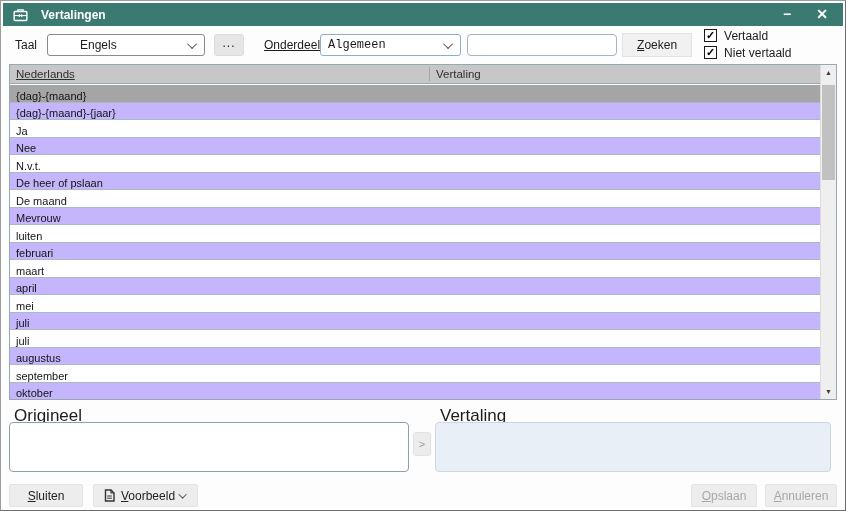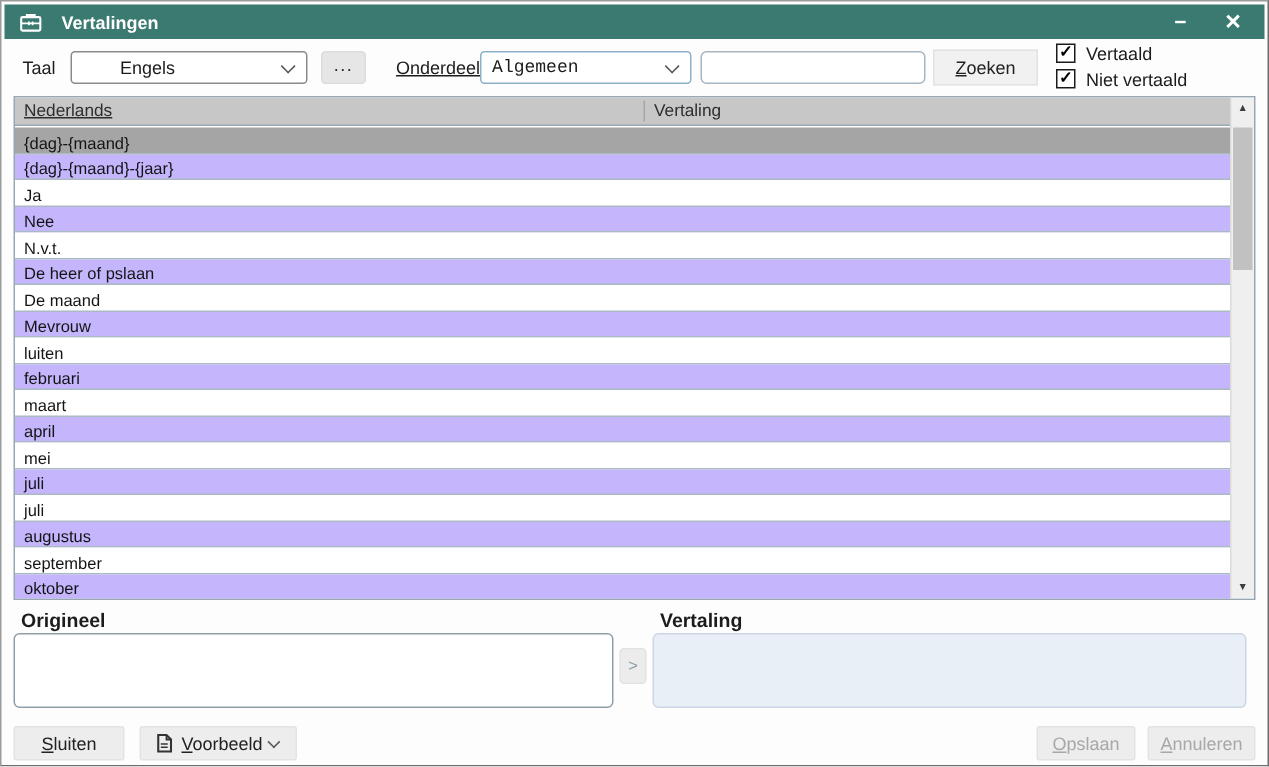--- a/index.html
+++ b/index.html
@@ -89,21 +89,21 @@
   .scroll-arrow {
     height: 15px; display: flex; align-items: center; justify-content: center;
     font-size: 7px; color: #3d3d3d;
   }
   .scroll-arrow.down { position: absolute; bottom: 0; left: 0; right: 0; }
   .scroll-thumb { position: absolute; top: 20px; left: 1px; right: 1px; height: 95px; background: #c1c1c1; }
   
   .edit-panel { display: flex; padding: 3px 8px 0 8px; }
   .edit-col-left { width: 400px; display: flex; flex-direction: column; }
   .edit-col-right { flex: 1; display: flex; flex-direction: column; margin-right: 6px; }
-  .edit-label { font-size: 13px; color: #1c1c1c; padding: 3px 0 3px 5px; height: 19px; font-weight: bold; }
+  .edit-label { font-size: 17px; color: #1c1c1c; padding: 3px 0 3px 5px; height: 19px; }
   .ta {
     height: 50px; border-radius: 4px; resize: none; font-family: "Liberation Sans", sans-serif;
     font-size: 12px; padding: 4px 6px; outline: none;
   }
   .ta-orig { border: 1px solid #8f9faa; background: #fff; }
   .ta-vert { border: 1px solid #ccd6e4; background: #e9eff7; }
   .btn-transfer {
     width: 18px; height: 24px; margin: 29px 4px 0 4px;
     background: #ececec; border: 1px solid #e2e2e2; border-radius: 3px;
     color: #8fa0ad; font-size: 11px; text-align: center; line-height: 22px; flex: none;

